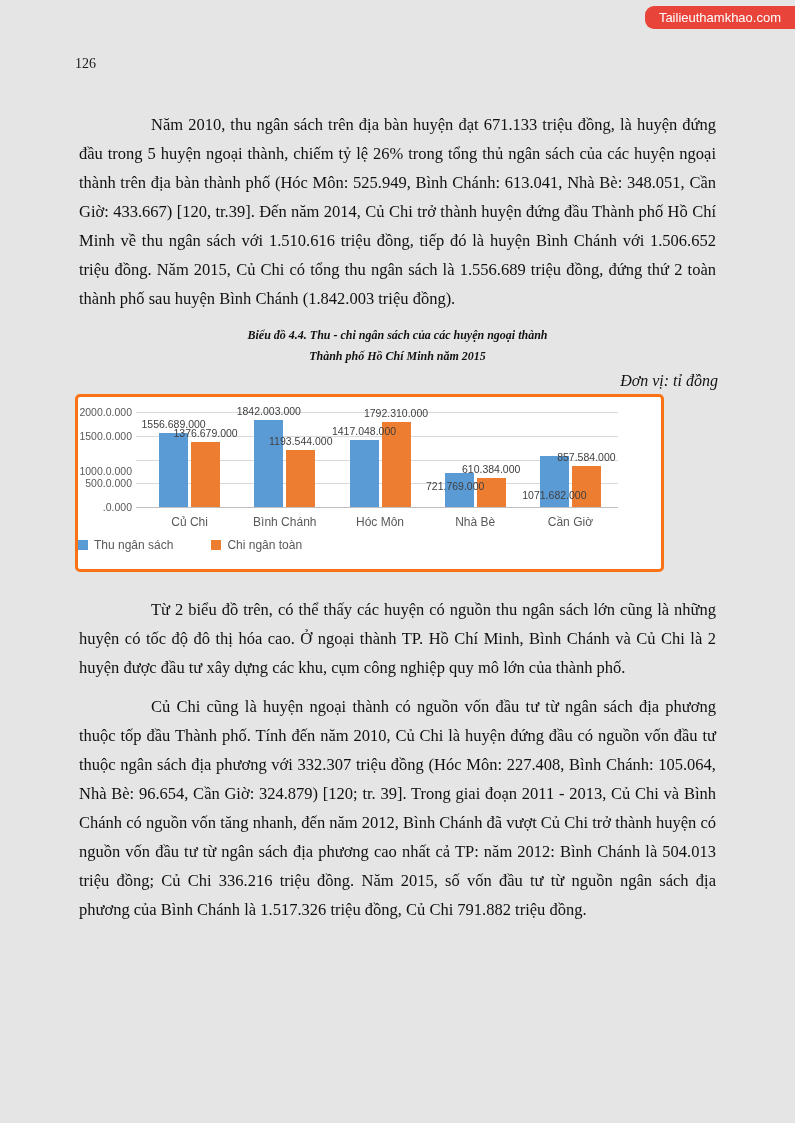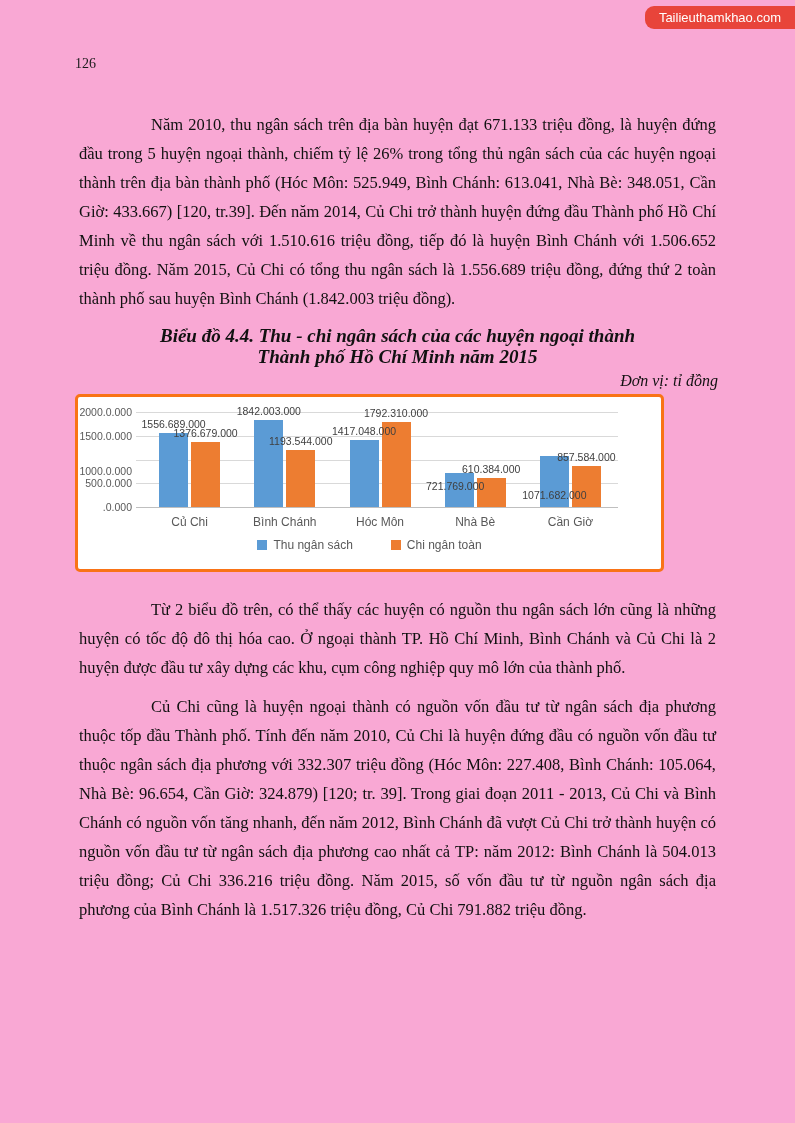--- a/index.html
+++ b/index.html
@@ -1,40 +1,40 @@
 <!DOCTYPE html>
 <html><head>
 <meta charset="utf-8">
 <style>
   html,body{margin:0;padding:0;background:#ffffff;}
-  .page{position:relative;width:795px;height:1123px;background:#f9a8d4;overflow:hidden;
+  .page{position:relative;width:795px;height:1123px;background:#e5e5e5;overflow:hidden;
         font-family:"Liberation Serif",serif;color:#141414;}
   .badge{position:absolute;top:6px;right:0;background:#e8443a;color:#ffffff;
          font-family:"Liberation Sans",sans-serif;font-size:13px;line-height:15px;
          padding:4px 14px 4px 14px;border-radius:9px 0 0 9px;}
   .page-number{position:absolute;top:56px;left:75px;width:645px;
                font-size:14px;color:#1a1a1a;}
   .content{position:absolute;top:106px;left:75px;width:645px;}
   .body-par{margin:4px;font-size:16.5px;line-height:29px;text-align:justify;
             text-indent:72px;color:#111111;font-family:Liberation Serif, serif;}
   .fig-title{margin:12px 0 0 0;text-align:center;font-weight:bold;font-style:italic;
-             font-size:19px;line-height:21px;color:#111111;}
+             font-size:12px;line-height:21px;color:#111111;}
   .unit-note{margin:3px 2px 2px 0;text-align:right;font-style:italic;font-size:16px;
              line-height:22px;color:#111111;}
   .chart-box{position:relative;margin:2px 0 0 0;width:583px;height:172px;
              border:3px solid #f97316;border-radius:5px;background:#ffffff;
              font-family:"Liberation Sans",sans-serif;}
   .gridline{position:absolute;height:1px;background:#d9d9d9;}
   .axisline{position:absolute;height:1px;background:#bfbfbf;}
   .ytick{position:absolute;width:54px;text-align:right;font-size:10.5px;color:#595959;line-height:14px;}
   .catlabel{position:absolute;width:94px;text-align:center;font-size:12px;color:#595959;line-height:15px;}
   .bar{position:absolute;z-index:1;}
   .bar-label{position:absolute;width:84px;text-align:center;font-size:10.5px;color:#404040;
              line-height:13px;z-index:2;white-space:nowrap;}
-  .legend{position:absolute;left:0;top:141px;width:583px;display:flex;justify-content:center;
+  .legend{position:absolute;left:0;top:141px;width:583px;display:flex;justify-content:flex-start;
           gap:38px;align-items:center;}
   .legend-item{display:flex;align-items:center;gap:6px;font-size:12px;color:#595959;}
   .legend-swatch{width:10px;height:10px;display:inline-block;}
   .source-line{margin:7px 0 0 0;text-align:center;font-size:15px;line-height:20px;color:#111111;}
   .source-line .src-italic{font-style:italic;}
   .mt-p2{margin-top:23px;}
   .mt-p3{margin-top:10px;}
 </style>
 </head>
 <body>

